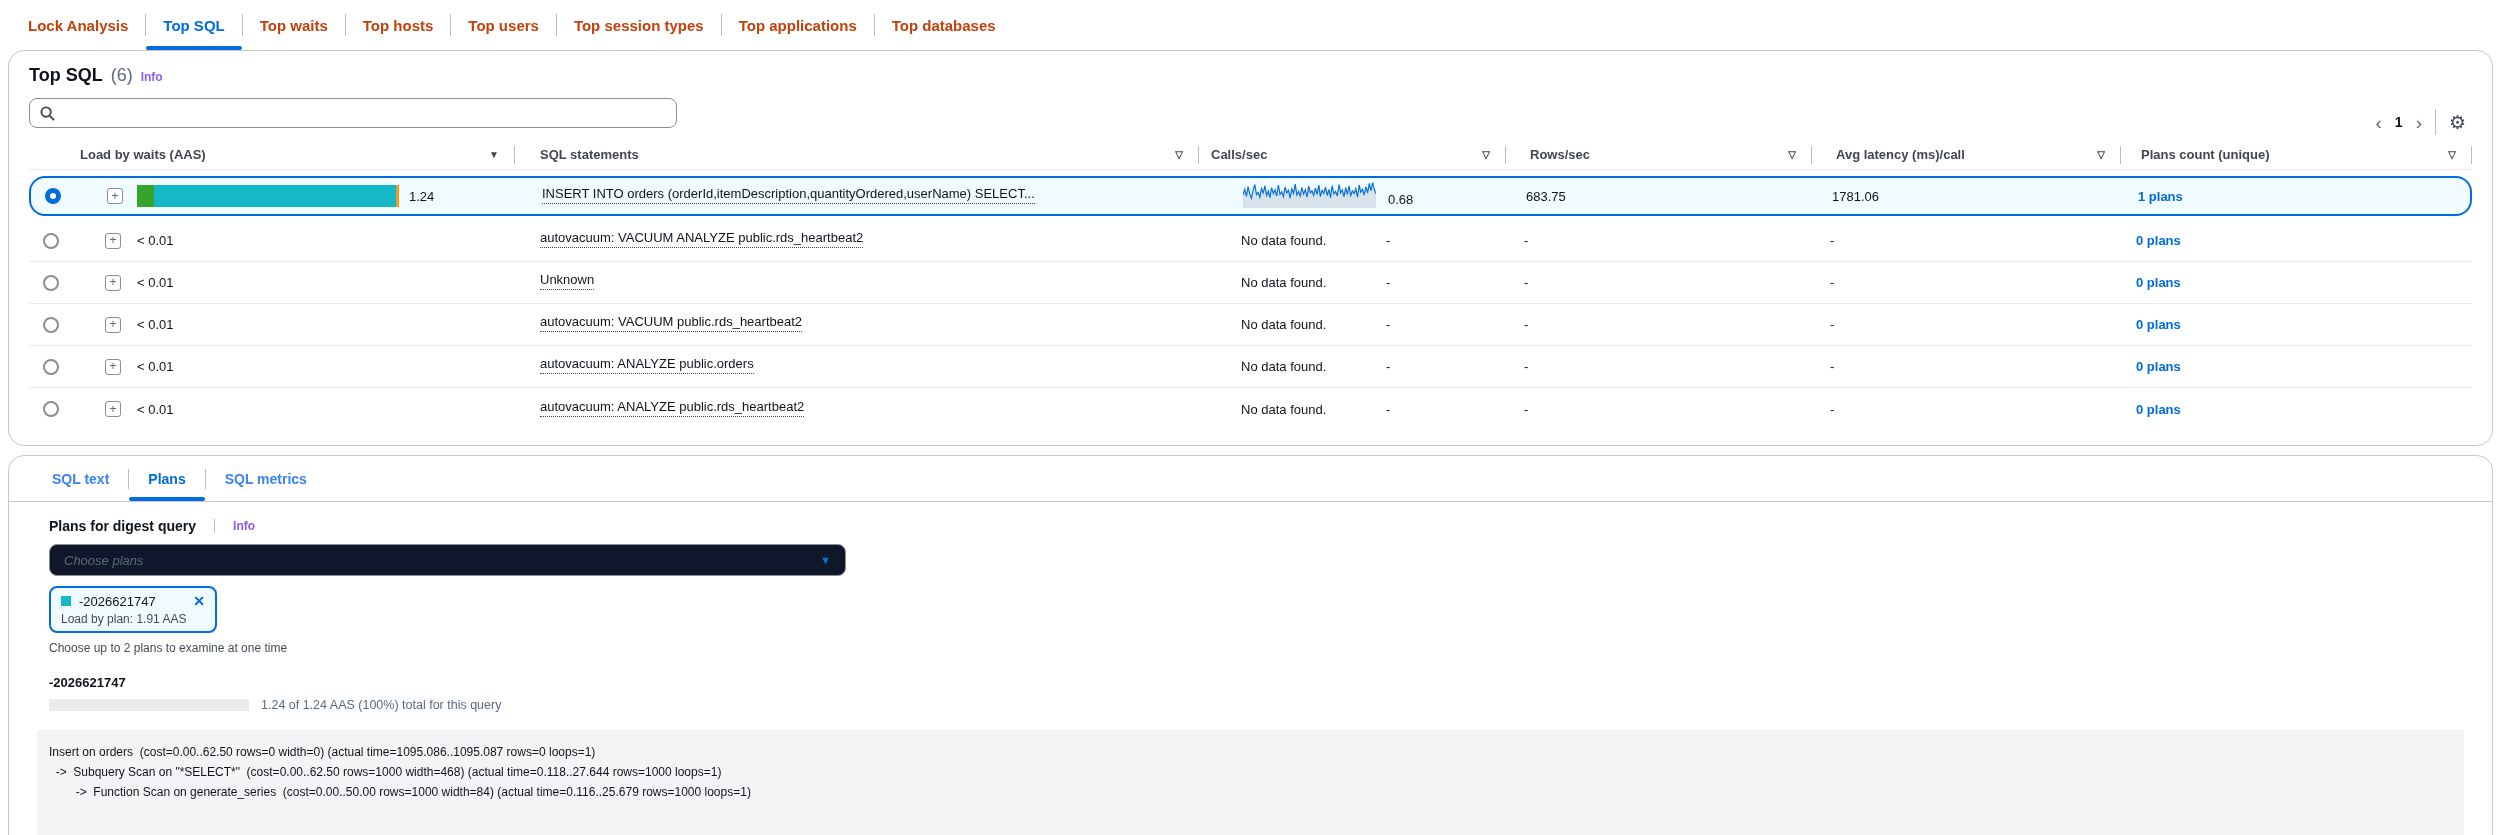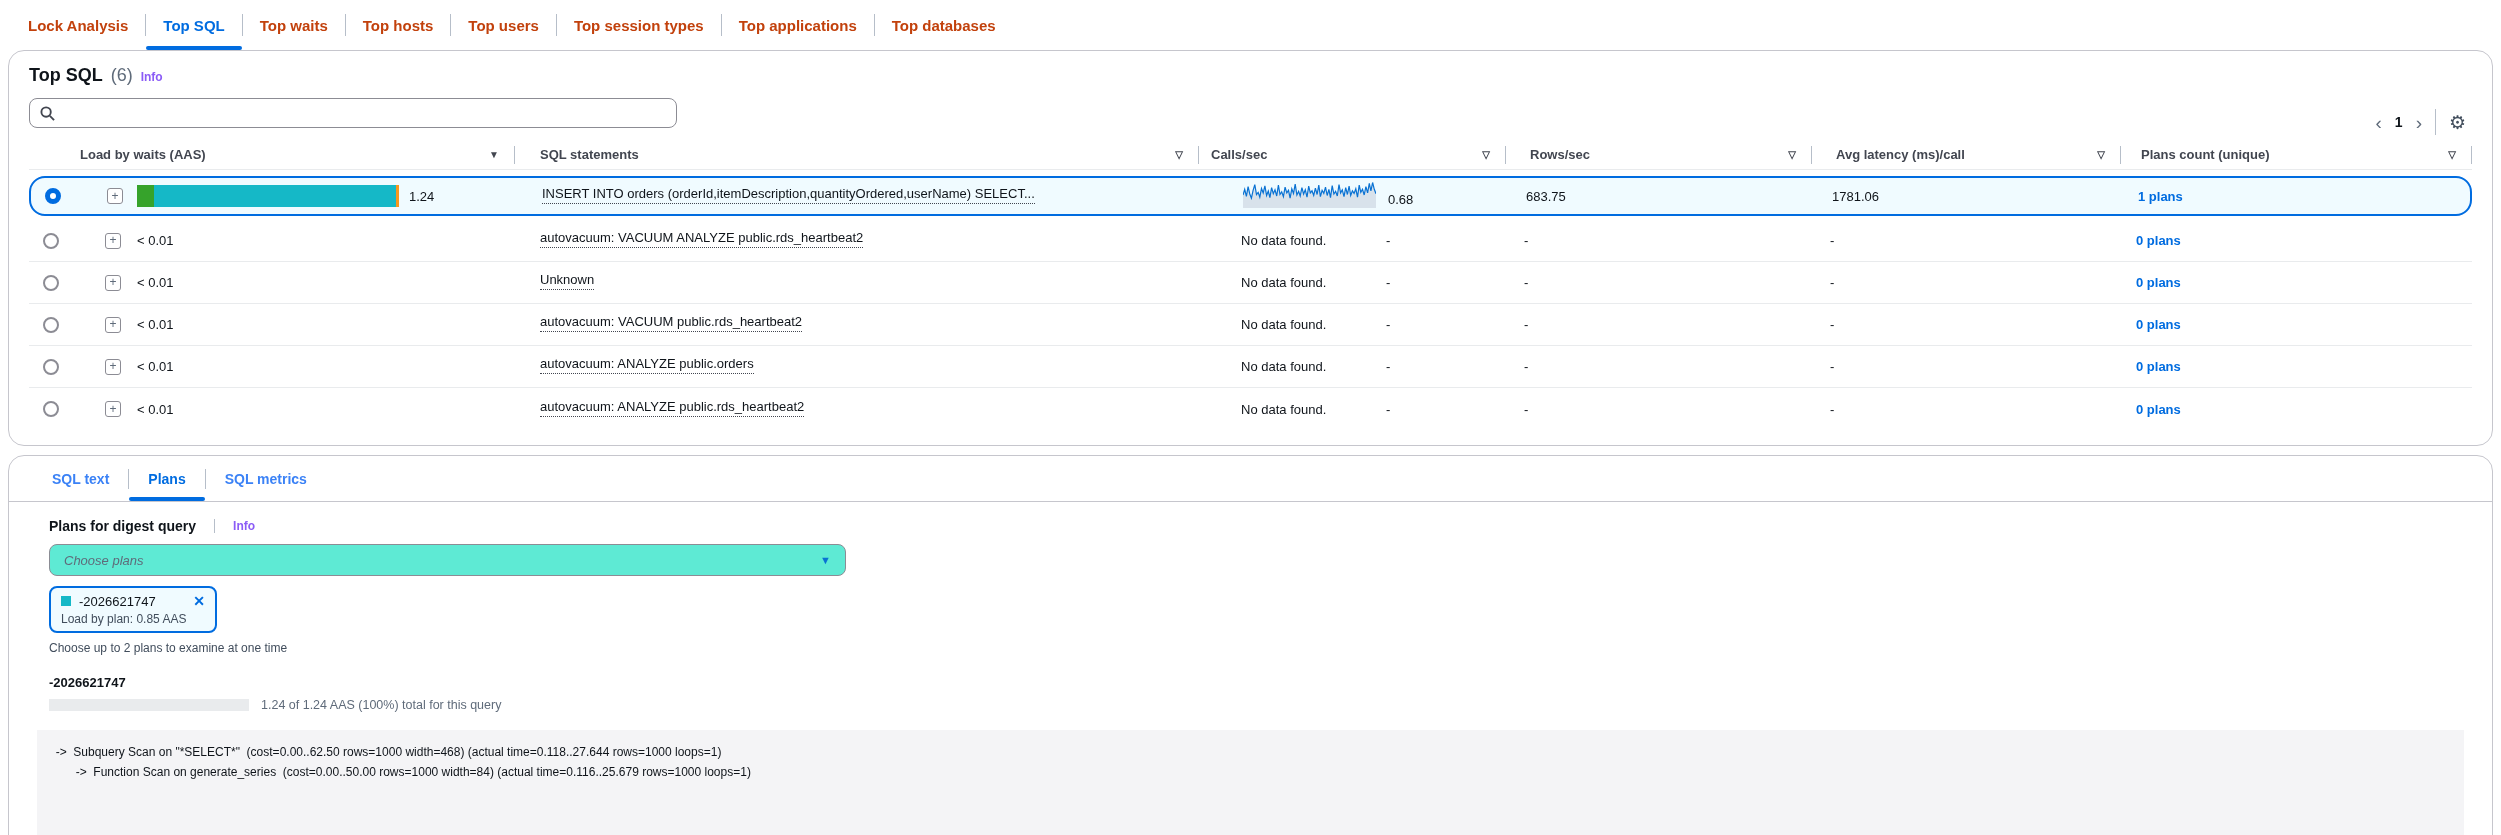--- a/index.html
+++ b/index.html
@@ -103,21 +103,21 @@
   .dtab-divider { width:1px; height:20px; background:#b6bec9; align-self:center; }
 
   .detail-content { padding:16px 40px 0 40px; }
   .section-title { display:flex; align-items:center; gap:18px; }
   .section-title .st { font-size:14px; font-weight:700; }
   .vdiv { width:1px; height:14px; background:#b6bec9; }
   .desc { margin-top:6px; font-size:12px; color:#414d5c; }
 
   .dropdown { margin-top:10px; width:797px; height:32px; border:1px solid #8c8c94;
     border-radius:8px; display:flex; align-items:center; justify-content:space-between;
-    padding:0 14px; cursor:pointer; background:#5eead4; }
+    padding:0 14px; cursor:pointer; background:#0f172a; }
   .dd-placeholder { font-style:italic; font-size:13px; color:#5f6b7a; }
   .dd-caret { color:#0972d3; font-size:11px; }
 
   .token { margin-top:10px; display:inline-block; border:2px solid #006ce0;
     border-radius:8px; background:#f0fbff; padding:5px 10px; min-width:168px; }
   .token-line1 { display:flex; align-items:center; gap:8px; font-size:13px; }
   .token-swatch { width:10px; height:10px; flex:none; }
   .token-close { margin-left:auto; padding-left:16px; color:#006ce0; font-size:14px;
     font-weight:700; cursor:pointer; }
   .token-sub { margin-top:3px; font-size:12px; color:#414d5c; }
@@ -369,29 +369,30 @@
       <span class="dd-placeholder">Choose plans</span>
       <span class="dd-caret">▼</span>
     </div>
 
     <div class="token">
       <div class="token-line1">
         <span class="token-swatch" style="background: rgb(21, 184, 199);"></span>
         <span>-2026621747</span>
         <span class="token-close">✕</span>
       </div>
-      <div class="token-sub">Load by plan: 0.85 AAS</div>
+      <div class="token-sub">Load by plan: 1.91 AAS</div>
     </div>
 
     <div class="hint">Choose up to 2 plans to examine at one time</div>
 
     <div class="plan-title">-2026621747</div>
     <div class="plan-bar-row">
       <span class="plan-bar"><span class="plan-bar-fill" style="width: 100%; background: rgb(21, 184, 199);"></span></span>
       <span class="plan-bar-text">1.24 of 1.24 AAS (100%) total for this query</span>
     </div>
 
     <div class="plan-box">
+      <div class="plan-line">Insert on orders  (cost=0.00..62.50 rows=0 width=0) (actual time=1095.086..1095.087 rows=0 loops=1)</div>
       <div class="plan-line">  -&gt;  Subquery Scan on "*SELECT*"  (cost=0.00..62.50 rows=1000 width=468) (actual time=0.118..27.644 rows=1000 loops=1)</div>
       <div class="plan-line">        -&gt;  Function Scan on generate_series  (cost=0.00..50.00 rows=1000 width=84) (actual time=0.116..25.679 rows=1000 loops=1)</div>
     </div>
   </div>
 </section>
 
 </body></html>

